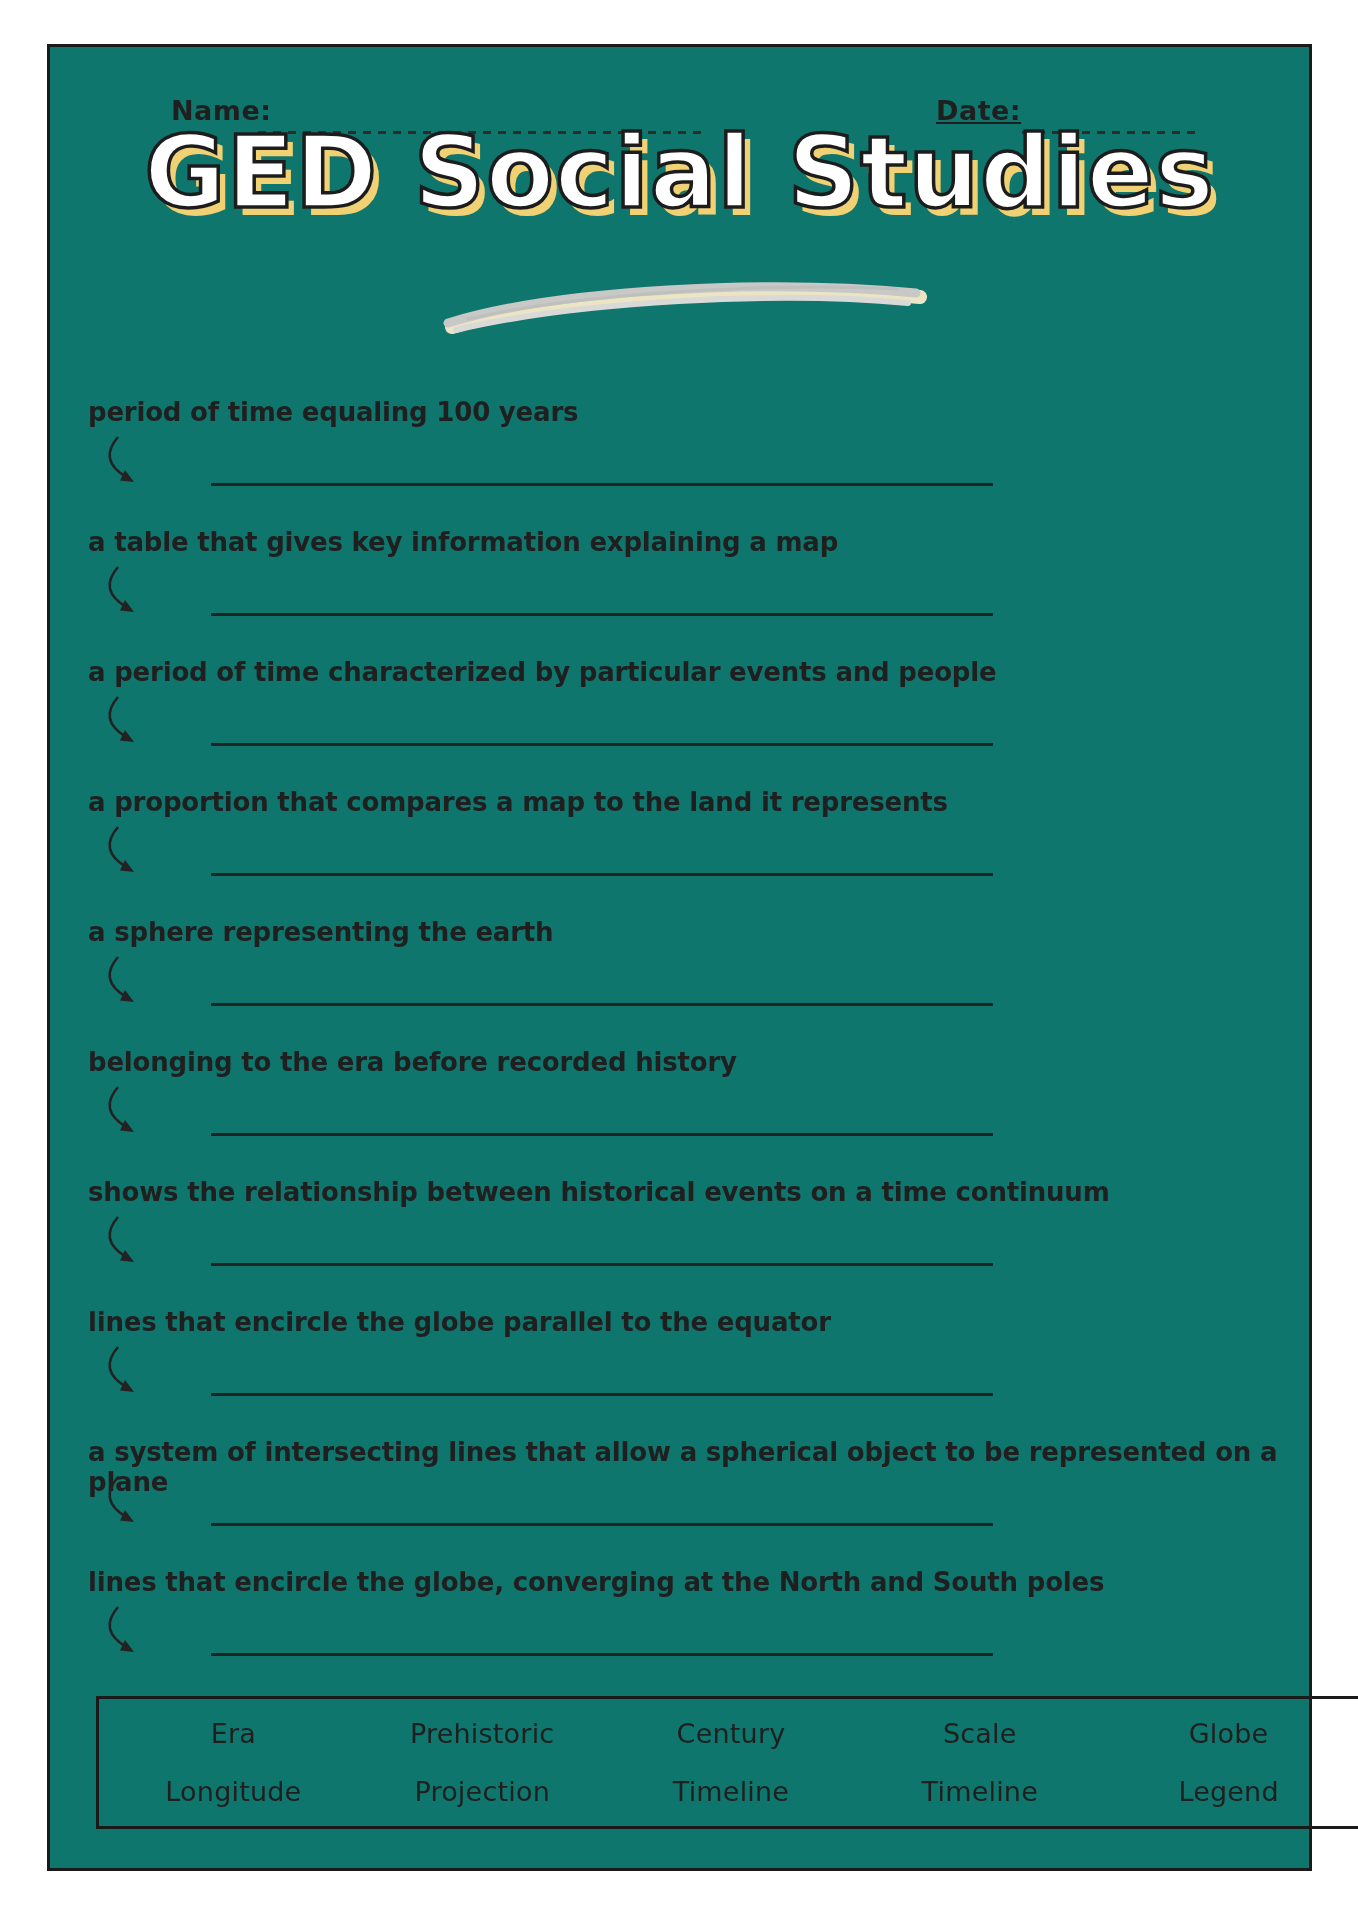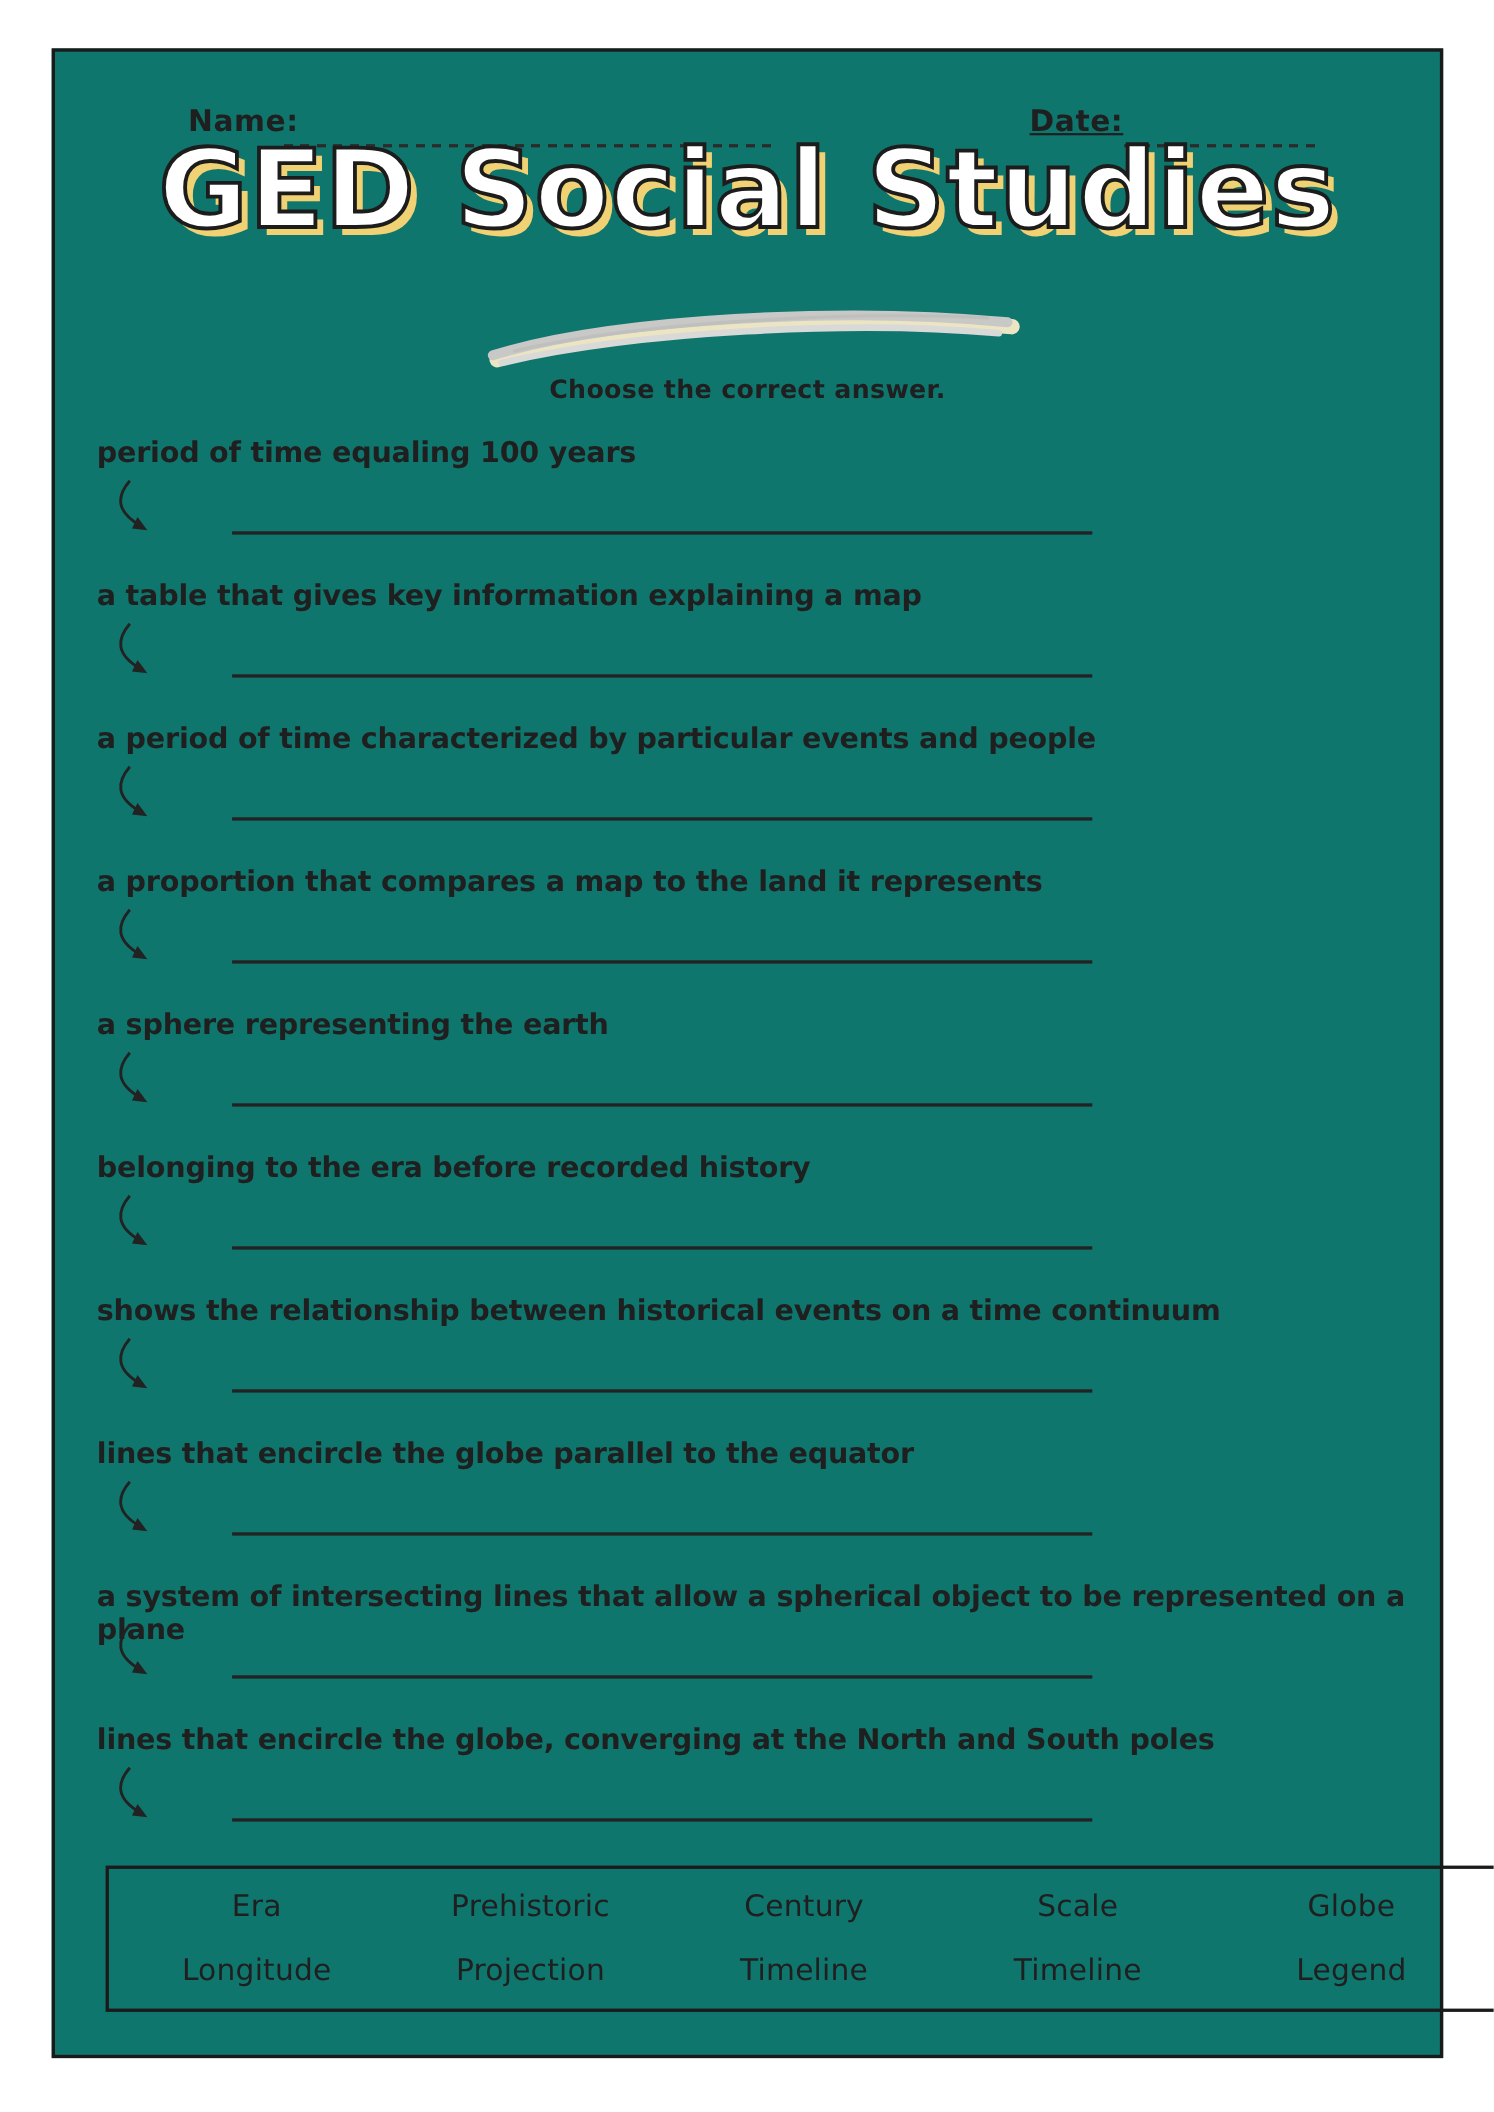--- a/index.html
+++ b/index.html
@@ -60,21 +60,20 @@
 
     <div class="title">GED Social Studies</div>
 
     <svg class="swoosh" width="500" height="64" viewBox="0 0 500 64">
       <path d="M14 52 C120 18, 330 8, 482 22" fill="none" stroke="#ece5c4" stroke-width="14" stroke-linecap="round"></path>
       <path d="M10 48 C120 14, 330 4, 478 18" fill="none" stroke="#c8c8c6" stroke-width="9" stroke-linecap="round"></path>
       <path d="M18 55 C140 26, 340 16, 470 28" fill="none" stroke="#d9d9d7" stroke-width="6" stroke-linecap="round"></path>
       <path d="M30 44 C150 16, 350 8, 460 14" fill="none" stroke="#bfbfbd" stroke-width="3" stroke-linecap="round"></path>
     </svg>
 
-    <div class="instruction">Choose the correct answer.</div>
 
     <div class="question" style="top:350px">
       <div class="q-text">period of time equaling 100 years</div>
       <svg class="q-arrow" width="44" height="54" viewBox="0 0 44 54">
         <path d="M18 2 C6 16, 5 30, 28 43" fill="none" stroke="#222" stroke-width="2.6"></path>
         <polygon points="34,47 20,45.5 25,35" fill="#222"></polygon>
       </svg>
       <div class="answer-line"></div>
     </div>
 

